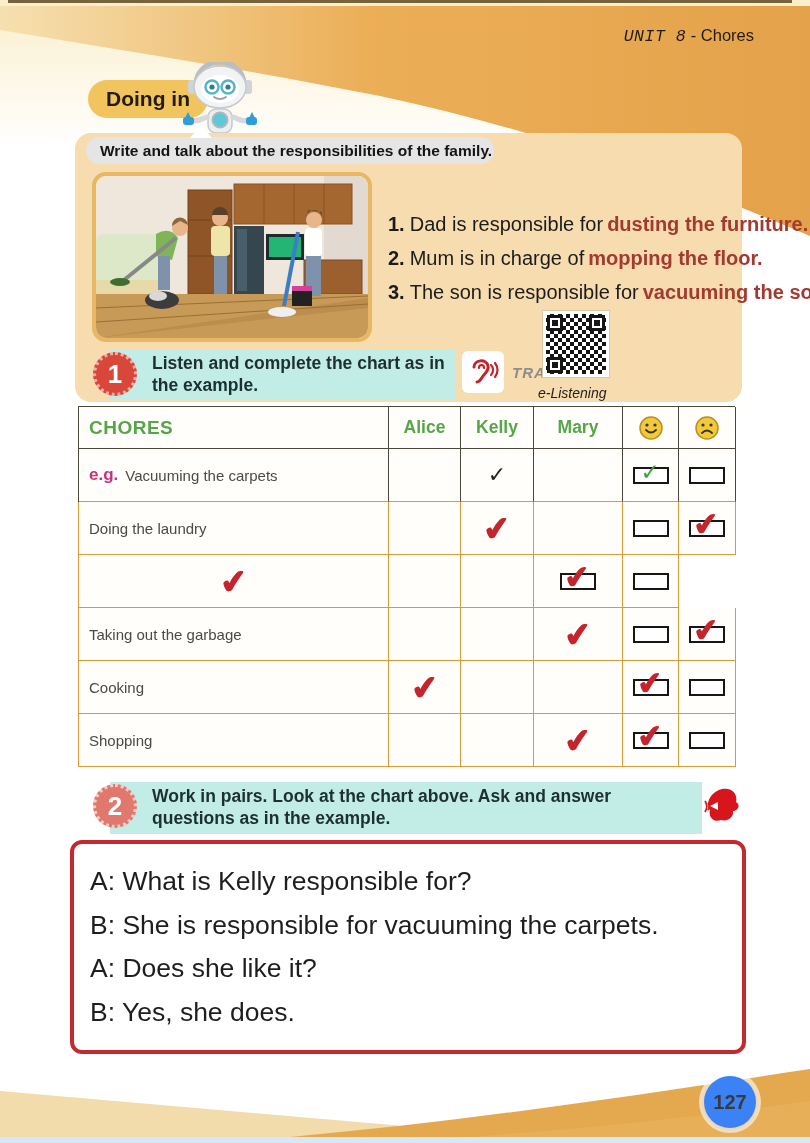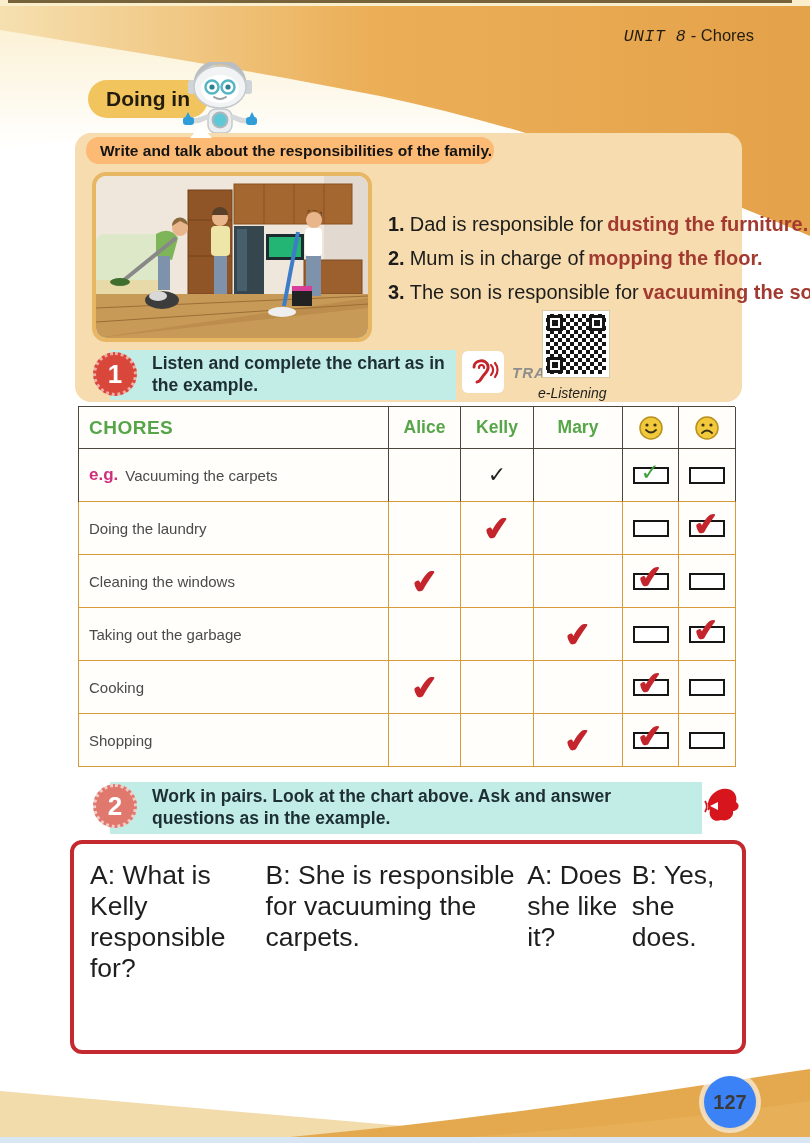--- a/index.html
+++ b/index.html
@@ -20,21 +20,21 @@
     font-size:21px; font-weight:800; padding:7px 18px; border-radius:19px;
   }
   .robot{ position:absolute; left:174px; top:62px; }
   
   .panel{
     position:absolute; left:75px; top:133px; width:667px; height:269px;
     background:#F6DCAE; border-radius:16px;
   }
   .speech-bar{
     position:absolute; left:86px; top:137px; width:408px; height:27px;
-    background:#fdba74; border-radius:13px; display:flex; align-items:center;
+    background:#e5e5e5; border-radius:13px; display:flex; align-items:center;
     padding-left:14px; font-size:15.5px; font-weight:700; color:#141414;
   }
   .speech-bar::before{
     content:""; position:absolute; top:-12px; left:104px;
     border-left:11px solid transparent; border-right:11px solid transparent;
     border-bottom:13px solid #ffffff;
   }
   .photo-card{
     position:absolute; left:92px; top:172px; width:280px; height:170px;
     border:4px solid #E7B763; border-radius:14px; overflow:hidden; background:#EFE7DC;
@@ -103,21 +103,21 @@
     content:"\2714"; position:absolute; left:2px; top:-16px; color:#C4242B;
     font-size:31px; font-weight:800; transform:rotate(-6deg);
   }
   .box[data-state="checked-green"]::after{
     content:"\2713"; position:absolute; left:6px; top:-10px; color:#3FA13C; font-size:23px;
   }
   
   .dialogue{
     position:absolute; left:70px; top:840px; width:676px; height:214px;
     border:4px solid #C3292E; border-radius:12px; background:#fff;
-    display:flex; flex-direction:row; justify-content:space-around;
+    display:flex; flex-direction:column; justify-content:space-around;
     padding:16px 16px;
   }
   .dialogue div{ font-size:26.5px; color:#1e1e1e; }
   
   .footer-svg{ position:absolute; left:0; bottom:6px; }
   .page-circle{
     position:absolute; left:704px; top:1076px; width:52px; height:52px;
     background:#3b82f6; border-radius:50%;
     box-shadow:0 0 0 5px rgba(255,255,255,.6), 0 1px 4px rgba(0,0,0,.25);
     display:flex; align-items:center; justify-content:center;
@@ -307,24 +307,20 @@
       <div class="ck" data-state="none"></div>
       <div>
           <div class="box" data-state="empty"></div>
         </div>
       <div>
           <div class="box" data-state="checked-red"></div>
         </div>
     </div>
 
     <div class="trow drow">
-      <div class="cell-chores">
-          <span class="eg-prefix"></span>
-          <span class="row-label">Cleaning the windows</span>
-        </div>
       <div class="ck" data-state="check-red"></div>
       <div class="ck" data-state="none"></div>
       <div class="ck" data-state="none"></div>
       <div>
           <div class="box" data-state="checked-red"></div>
         </div>
       <div>
           <div class="box" data-state="empty"></div>
         </div>
     </div>

